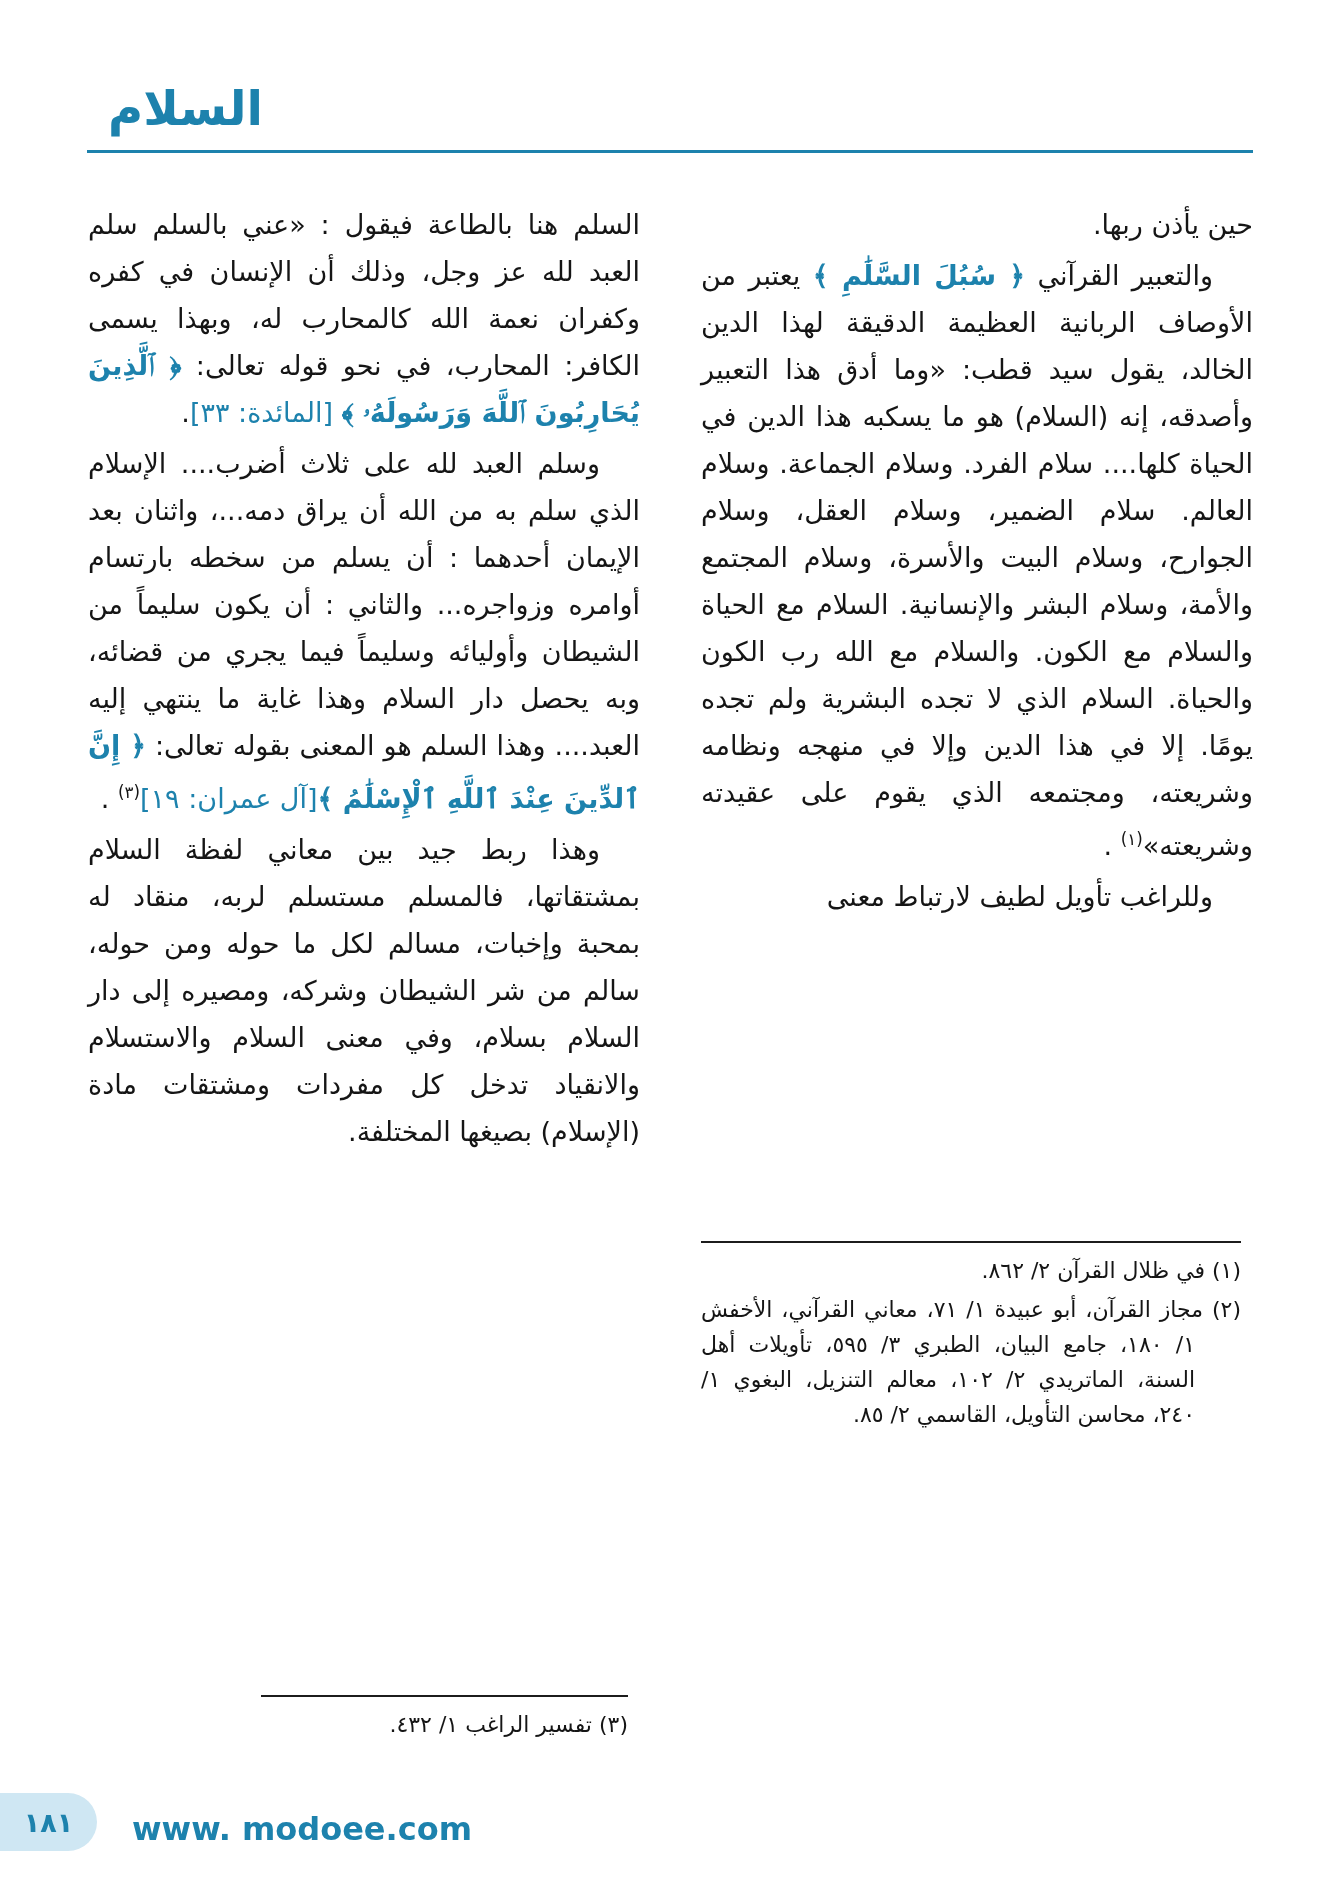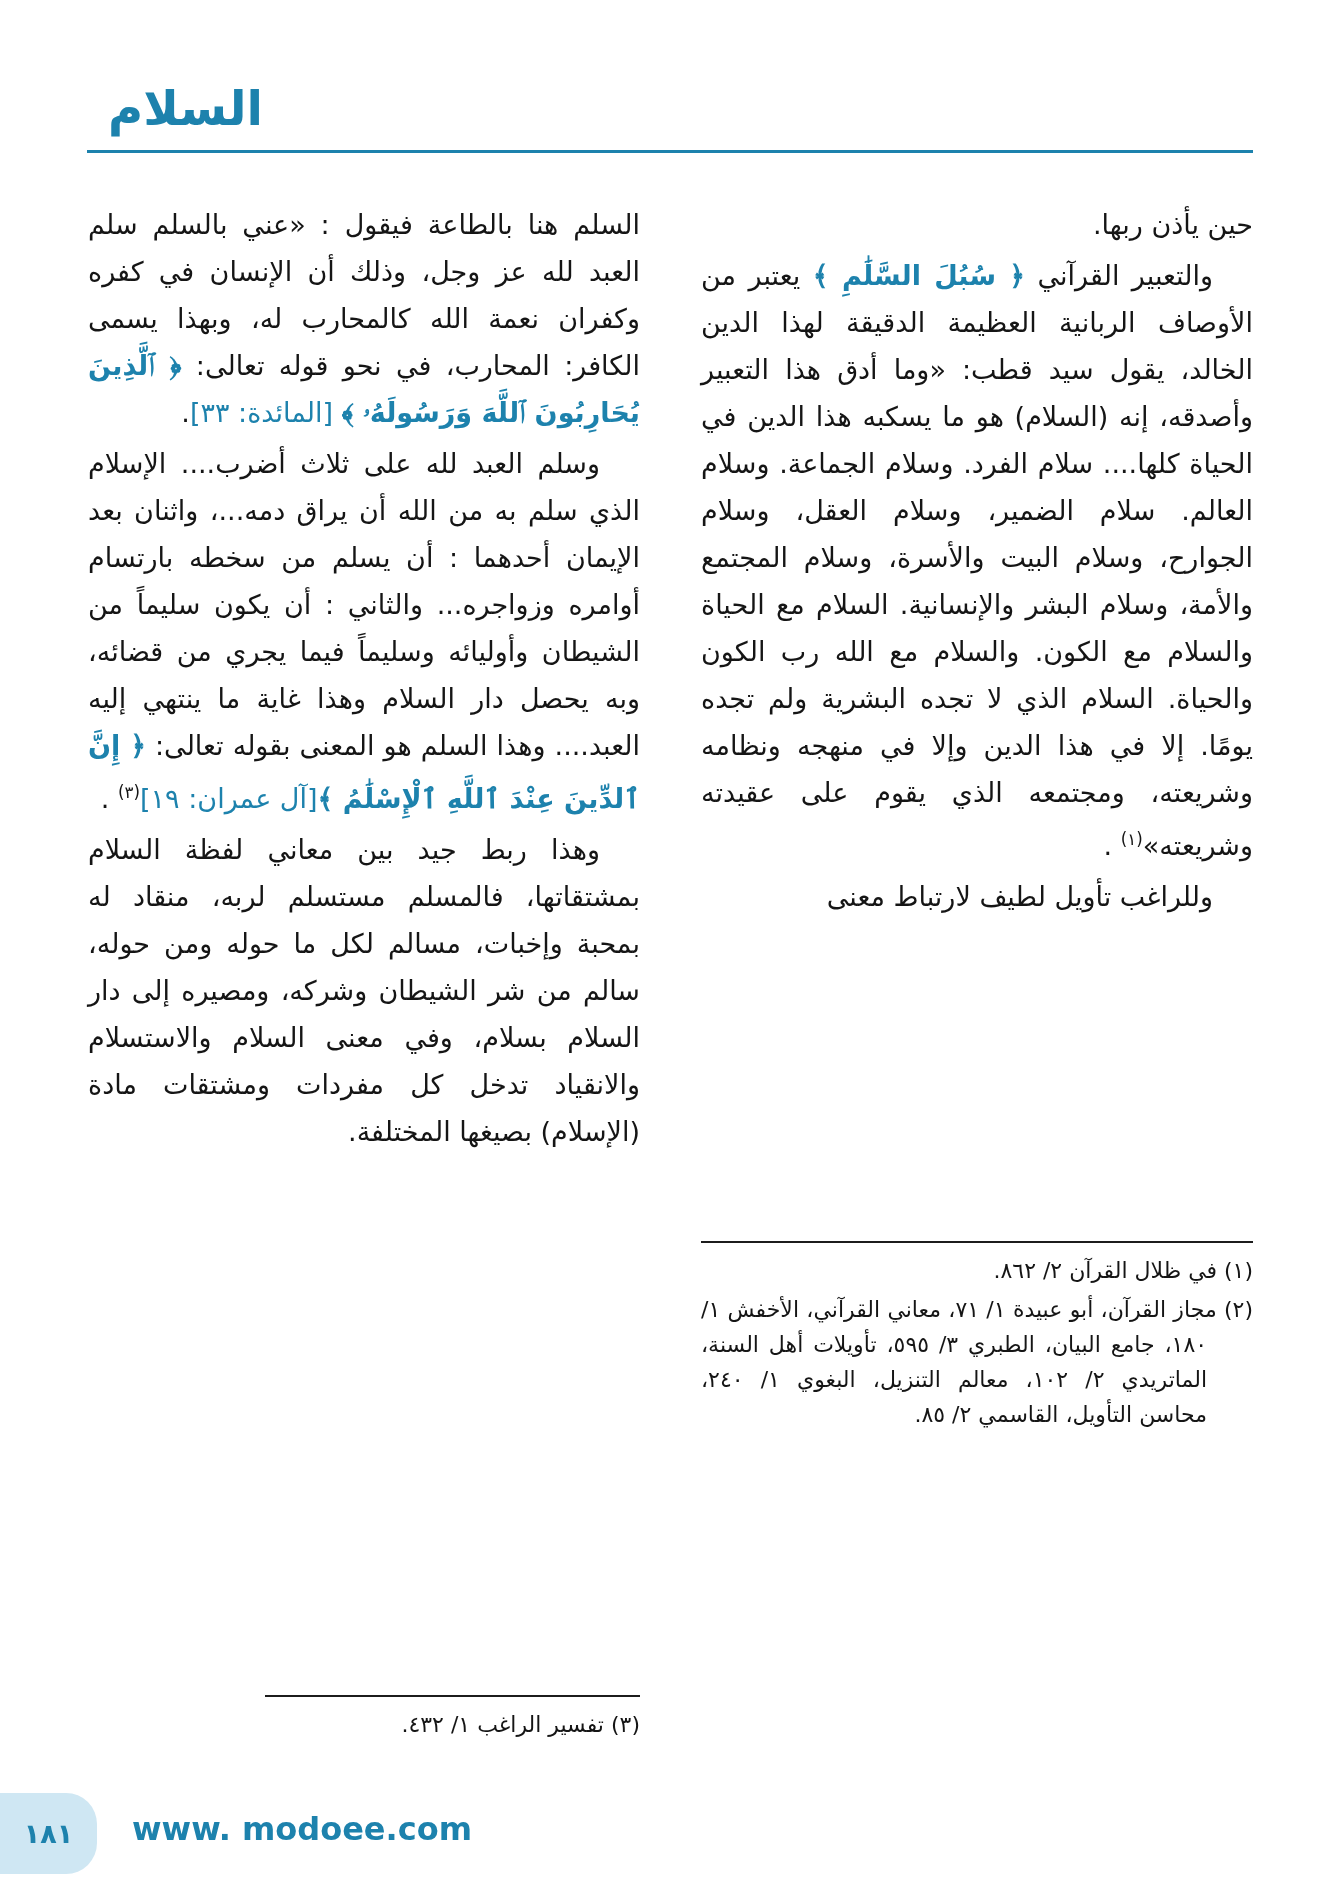--- a/index.html
+++ b/index.html
@@ -39,33 +39,33 @@
     font-size:27px;line-height:47px;margin-top:18px;
   }
   .para{margin:0 0 4px 0;}
   .para.indent{text-indent:40px;}
   .seg-text{color:var(--ink);}
   .seg-quran{color:var(--accent);font-weight:bold;}
   .seg-ref{color:var(--accent);}
   .seg-note{font-size:0.62em;vertical-align:super;color:var(--ink);}
   
   .footnote-block{
-    position:absolute;left:0;right:0;direction:rtl;text-align:justify;
+    position:absolute;left:0;right:12px;direction:rtl;text-align:justify;
   }
   .fn-right{top:1058px;}
   .fn-left{top:1512px;}
   .fn-sep{height:2px;background:#1c1c1c;margin-bottom:10px;}
   .fn-sep-short{width:68%;}
   .footnote{
     font-size:22px;line-height:35px;margin:4px 0 0 0;
     padding-right:46px;text-indent:-46px;color:var(--ink);
   }
   
   .page-number-strip{
-    position:absolute;left:0;top:1793px;width:97px;height:81px;
+    position:absolute;left:0;top:1793px;width:97px;height:58px;
     background:var(--strip);
     border-radius:0 31px 31px 0;
     display:flex;align-items:center;justify-content:center;
     color:var(--accent);font-size:27px;font-weight:bold;
     direction:rtl;
   }
   .website{
     position:absolute;left:132px;top:1810px;
     color:var(--accent);font-size:32px;font-weight:bold;
     direction:ltr;

